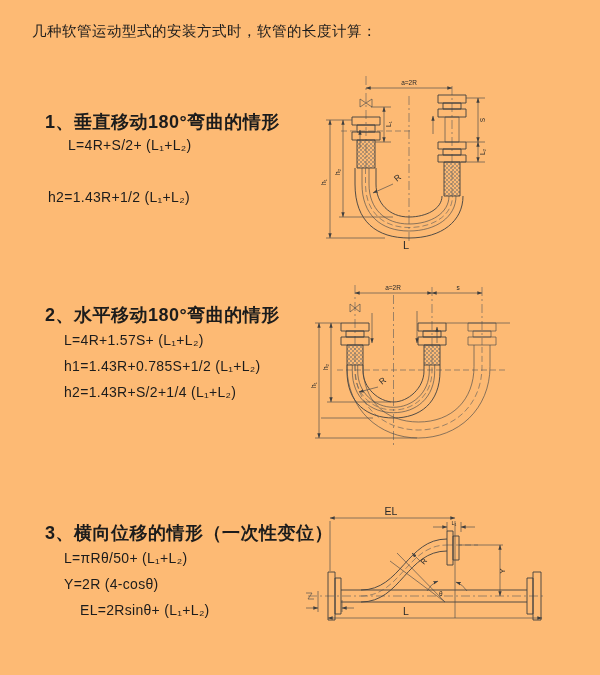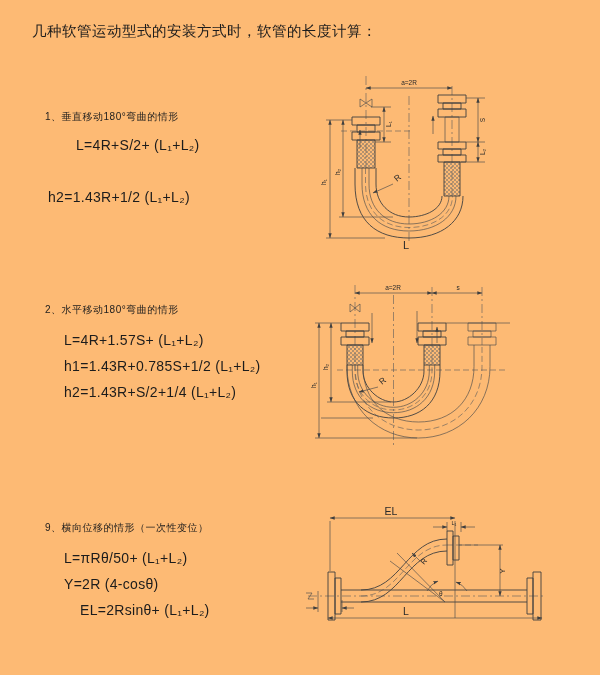--- a/index.html
+++ b/index.html
@@ -1,21 +1,21 @@
 <!DOCTYPE html>
 <html><head>
 <meta charset="utf-8">
 <style>
   html,body{margin:0;padding:0;}
   body{width:600px;height:675px;background:#ffffff;position:relative;overflow:hidden;
        font-family:"Liberation Sans","DejaVu Sans",sans-serif;}
   .page{position:absolute;inset:0;background:#fdba74;}
   .txt{position:absolute;color:#1c1c1c;white-space:pre;}
   .title{left:32px;top:22px;font-size:14.5px;letter-spacing:0.5px;}
-  .heading{font-size:10px;letter-spacing:0.5px;}
+  .heading{font-size:18px;letter-spacing:0.5px;font-weight:bold;}
   .formula{font-size:14px;letter-spacing:0.3px;}
   .diag{position:absolute;}
   .diag *{vector-effect:non-scaling-stroke;}
   svg{overflow:visible;}
   svg text{font-family:"Liberation Sans","DejaVu Sans",sans-serif;fill:#2a2a2a;}
   .ln{stroke:#3f3f3f;stroke-width:0.9;fill:none;}
   .thin{stroke:#4a4a4a;stroke-width:0.65;fill:none;}
   .dim{stroke:#4a4a4a;stroke-width:0.65;fill:none;}
   .cl{stroke:#5a5a5a;stroke-width:0.6;fill:none;stroke-dasharray:9 3 2 3;}
   .hd{stroke:#5a5a5a;stroke-width:0.6;fill:none;stroke-dasharray:6 3;}
@@ -25,21 +25,21 @@
   .dlb{font-size:11px;}
 </style>
 </head>
 <body>
 
 <div class="page">
 
   <div class="txt title">几种软管运动型式的安装方式时，软管的长度计算：</div>
 
   <div class="txt heading" style="left:45px;top:110px">1、垂直移动180°弯曲的情形</div>
-  <div class="txt formula" style="left:76px;top:137px">L=4R+S/2+ (L₁+L₂)</div>
+  <div class="txt formula" style="left:68px;top:137px">L=4R+S/2+ (L₁+L₂)</div>
   <div class="txt formula" style="left:48px;top:189px">h2=1.43R+1/2 (L₁+L₂)</div>
 
   <svg class="diag" style="left:315px;top:72px" width="262" height="185" viewBox="0 0 262 185">
     <defs>
       <marker id="ar1" viewBox="0 0 10 10" refX="9" refY="5" markerWidth="8" markerHeight="8" orient="auto-start-reverse">
         <path d="M0,1.8 L9.5,5 L0,8.2 z" fill="#3f3f3f"></path>
       </marker>
       <pattern id="hat1" patternUnits="userSpaceOnUse" width="4" height="4">
         <path d="M0,4 L4,0 M0,0 L4,4" stroke="#6a6a6a" stroke-width="0.5" fill="none"></path>
       </pattern>
@@ -206,21 +206,21 @@
       <text class="dl" transform="rotate(-90 2.5 102)" x="2.5" y="102" text-anchor="middle">h₁</text>
       <text class="dl" transform="rotate(-90 14.5 84)" x="14.5" y="84" text-anchor="middle">h₂</text>
     </g>
 
     <g>
       <line class="dim" x1="65" y1="104" x2="46" y2="109" marker-end="url(#ar2)"></line>
       <text style="font-size:8.5px" transform="rotate(-40 69 102)" x="69" y="102">R</text>
     </g>
   </svg>
 
-  <div class="txt heading" style="left:45px;top:521px">9、横向位移的情形（一次性变位）</div>
+  <div class="txt heading" style="left:45px;top:521px">3、横向位移的情形（一次性变位）</div>
   <div class="txt formula" style="left:64px;top:550px">L=πRθ/50+ (L₁+L₂)</div>
   <div class="txt formula" style="left:64px;top:576px">Y=2R (4-cosθ)</div>
   <div class="txt formula" style="left:80px;top:602px">EL=2Rsinθ+ (L₁+L₂)</div>
 
   <svg class="diag" style="left:303px;top:505px" width="297" height="145" viewBox="0 0 297 145">
     <defs>
       <marker id="ar3" viewBox="0 0 10 10" refX="9" refY="5" markerWidth="8" markerHeight="8" orient="auto-start-reverse">
         <path d="M0,1.8 L9.5,5 L0,8.2 z" fill="#3f3f3f"></path>
       </marker>
     </defs>

